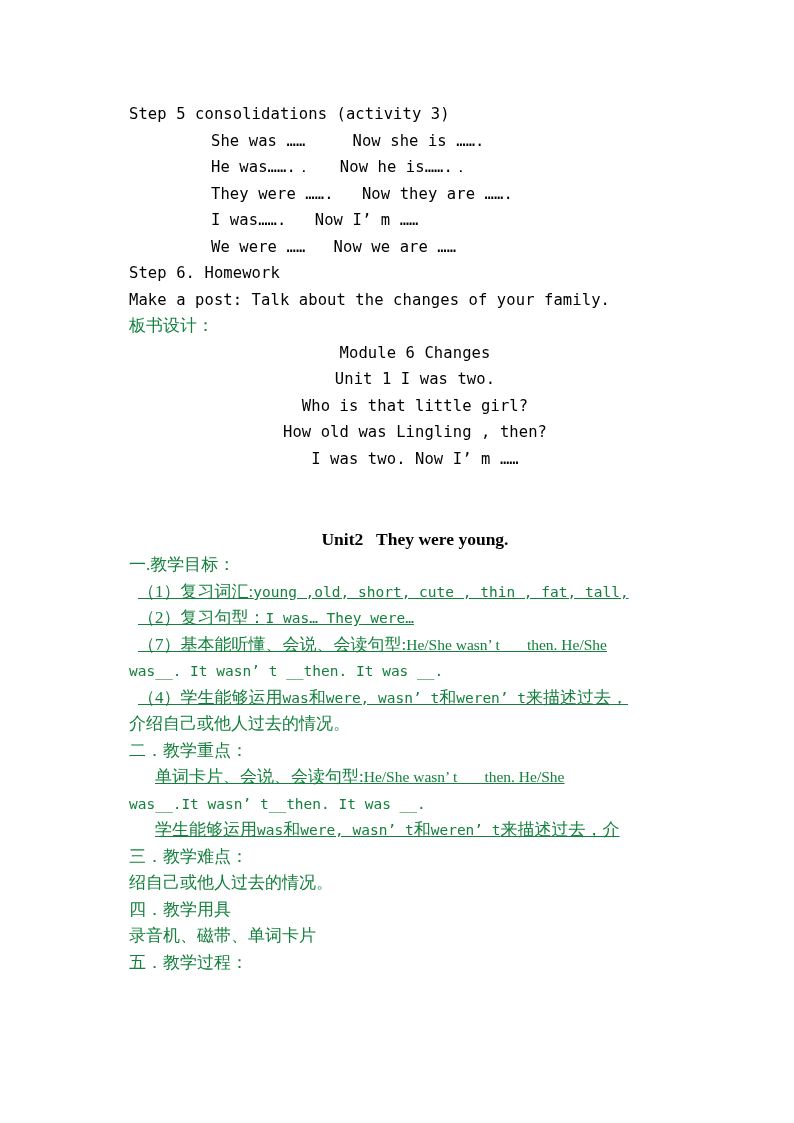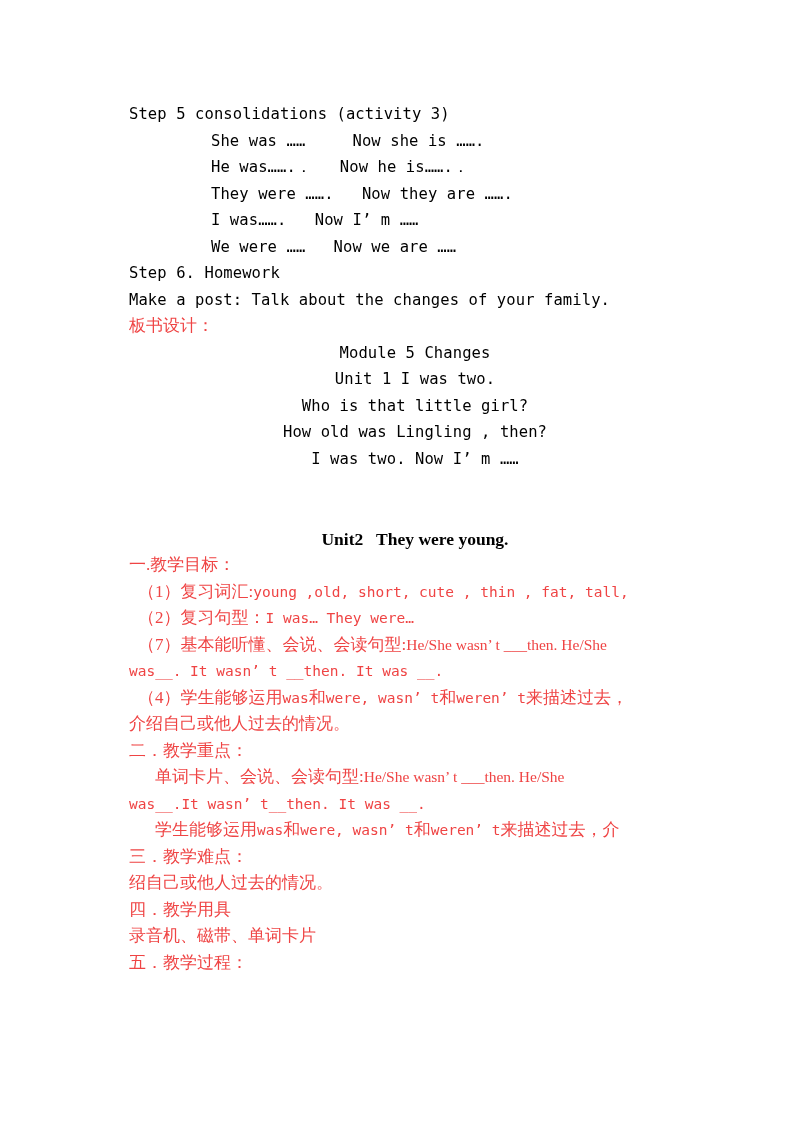--- a/index.html
+++ b/index.html
@@ -60,54 +60,54 @@
     text-align: center;
     width: 572px;
     white-space: pre;
   }
 
   
   .cn {
     font-family: "Liberation Serif", "DejaVu Serif", serif;
     font-size: 17px;
     line-height: 26.5px;
-    color: #ef4444;
+    color: #15803d;
   }
   .cn .en {
     font-family: "DejaVu Sans Mono", "Liberation Mono", monospace;
     font-size: 14.5px;
     letter-spacing: 0;
   }
   .cn .en-serif {
     font-family: "Liberation Serif", "DejaVu Serif", serif;
     font-size: 15.5px;
   }
   .pad-sm { padding-left: 9px; }
   .pad-md { padding-left: 26px; }
-  .nowrap { white-space: nowrap; }
+  .nowrap { white-space: nowrap; text-decoration: underline; }
 </style>
 </head>
 <body>
 
 <div class="page">
   <div class="content">
 
     <div class="mono">Step 5 consolidations (activity 3)</div>
     <div class="mono indent-1">She was ……     Now she is …….</div>
     <div class="mono indent-1">He was…….．   Now he is…….．</div>
     <div class="mono indent-1">They were …….   Now they are …….</div>
     <div class="mono indent-1">I was…….   Now I’ m ……</div>
     <div class="mono indent-1">We were ……   Now we are ……</div>
 
     <div class="mono">Step 6. Homework</div>
     <div class="mono">Make a post: Talk about the changes of your family.</div>
 
     <div class="cn">板书设计：</div>
     <div class="centered-block">
-      <div class="mono">Module 5 Changes</div>
+      <div class="mono">Module 6 Changes</div>
       <div class="mono">Unit 1 I was two.</div>
       <div class="mono">Who is that little girl?</div>
       <div class="mono">How old was Lingling , then?</div>
       <div class="mono">I was two. Now I’ m ……</div>
     </div>
 
     <div class="spacer-lg"></div>
 
     <div class="unit-title">Unit2   They were young.</div>
 

